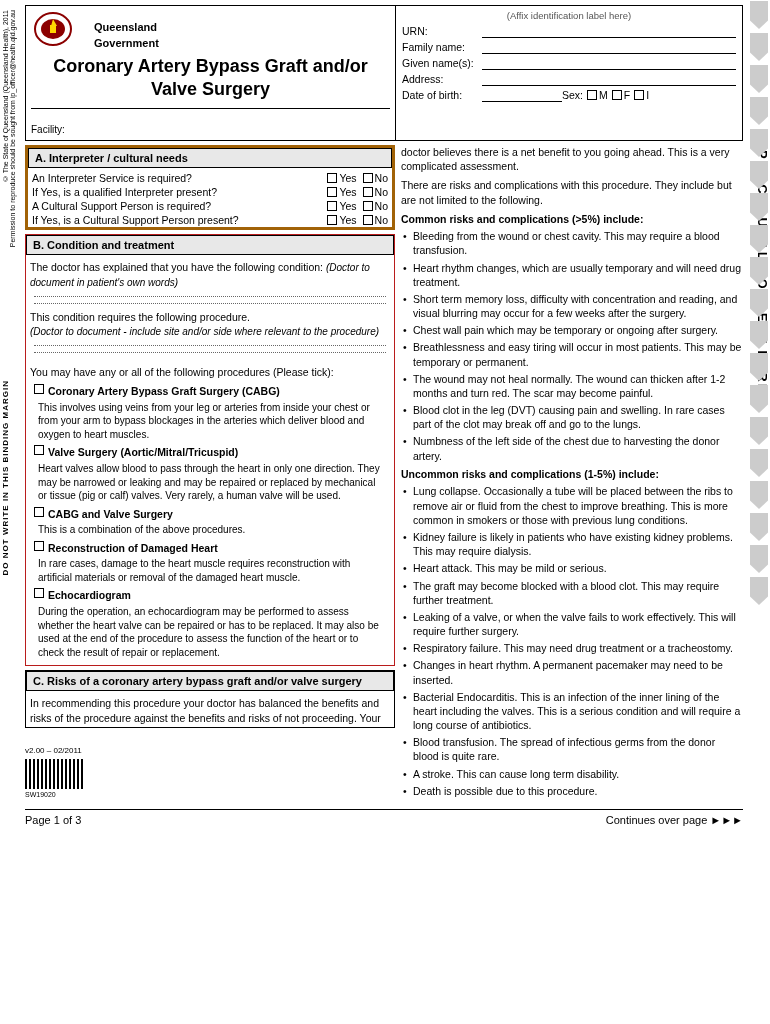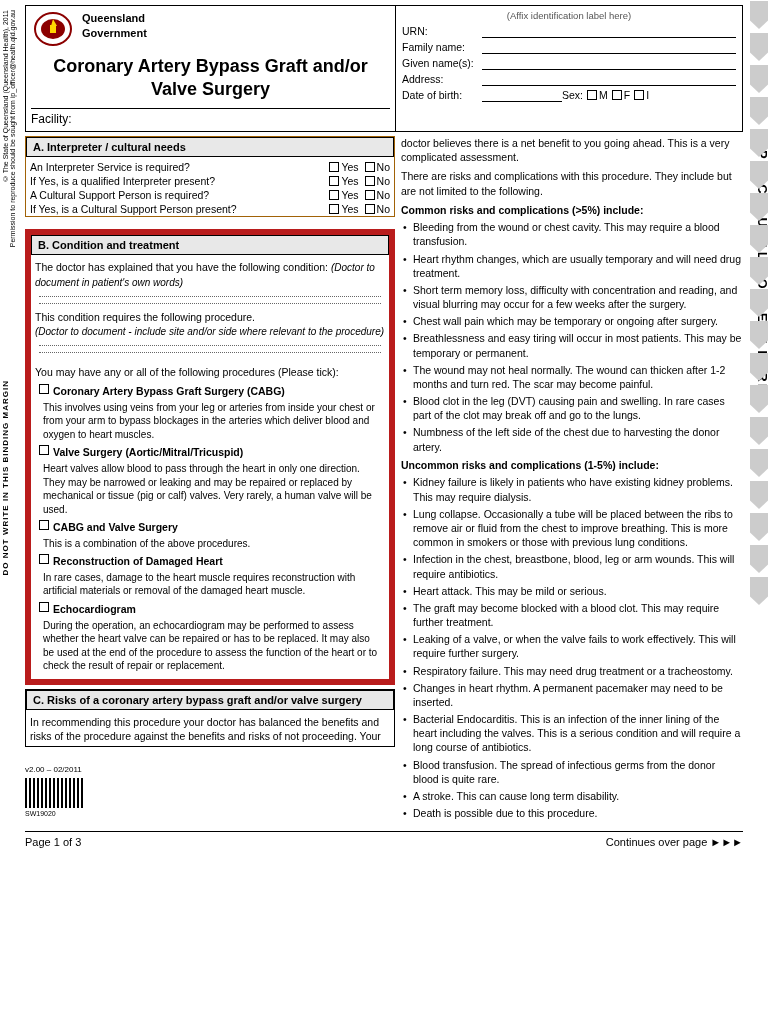--- a/index.html
+++ b/index.html
@@ -107,22 +107,22 @@
     }
 
     .header-right {
       flex: 1;
       padding: 4px 6px;
       font-size: 10.5px;
     }
 
     .logo-area {
       display: flex;
-      align-items: flex-start;
-      gap: 6px;
+      align-items: flex-end;
+      gap: 18px;
       margin-bottom: 4px;
     }
 
     .qld-logo {
       width: 45px;
       height: 40px;
     }
 
     .logo-text {
       font-size: 11px;
@@ -133,24 +133,24 @@
 
     .form-title {
       font-size: 18px;
       font-weight: bold;
       text-align: center;
       line-height: 1.3;
       margin-top: 4px;
     }
 
     .facility-line {
-      font-size: 12px;
+      font-size: 10px;
       margin-top: 6px;
       border-top: 1px solid #000;
-      padding-top: 3px;
+      padding-top: 15px;
     }
 
     .affix-label {
       text-align: center;
       font-size: 9.5px;
       color: #555;
       margin-bottom: 3px;
     }
 
     .id-field {
@@ -221,43 +221,43 @@
     }
 
     .section-content {
       padding: 2px 4px;
       font-size: 10.5px;
       line-height: 1.4;
     }
 
     
     .interpreter-section {
-      border: 1px solid #a16207;
-      margin-bottom: 12px;
+      border: 3px solid #a16207;
+      margin-bottom: 4px;
     }
 
     .yes-no-row {
       display: flex;
       align-items: center;
       justify-content: space-between;
       padding: 1px 4px;
       font-size: 10.5px;
       gap: 38px;
     }
 
     .yes-no-options {
       display: flex;
       gap: 6px;
       align-items: center;
       justify-content: flex-end;
     }
 
     
     .condition-section {
-      border: 6px solid #b91c1c;
+      border: 1px solid #b91c1c;
       margin-bottom: 4px;
     }
 
     .dotted-line {
       border-bottom: 1px dotted #666;
       margin: 6px 4px;
       height: 1px;
     }
 
     .italic-text {
@@ -588,23 +588,22 @@
             <li>Short term memory loss, difficulty with concentration and reading, and visual blurring may occur for a few weeks after the surgery.</li>
             <li>Chest wall pain which may be temporary or ongoing after surgery.</li>
             <li>Breathlessness and easy tiring will occur in most patients. This may be temporary or permanent.</li>
             <li>The wound may not heal normally. The wound can thicken after 1-2 months and turn red. The scar may become painful.</li>
             <li>Blood clot in the leg (DVT) causing pain and swelling. In rare cases part of the clot may break off and go to the lungs.</li>
             <li>Numbness of the left side of the chest due to harvesting the donor artery.</li>
           </ul>
         <p class="bold-text" style="margin:4px 0 3px;">Uncommon risks and complications (1-5%) include:</p>
         <ul class="bullet-list" id="uncommon-bullets">
 
-        <li>Kidney failure is likely in patients who have existing kidney problems. This may require dialysis.</li>
-            <li>Lung collapse. Occasionally a tube will be placed between the ribs to remove air or fluid from the chest to improve breathing. This is more common in smokers or those with previous lung conditions.</li>
-            <li>Infection in the chest, breastbone, blood, leg or arm wounds. This will require antibiotics.</li>
+        <li>Lung collapse. Occasionally a tube will be placed between the ribs to remove air or fluid from the chest to improve breathing. This is more common in smokers or those with previous lung conditions.</li>
+            <li>Kidney failure is likely in patients who have existing kidney problems. This may require dialysis.</li>
             <li>Heart attack. This may be mild or serious.</li>
             <li>The graft may become blocked with a blood clot. This may require further treatment.</li>
             <li>Leaking of a valve, or when the valve fails to work effectively. This will require further surgery.</li>
             <li>Respiratory failure. This may need drug treatment or a tracheostomy.</li>
             <li>Changes in heart rhythm. A permanent pacemaker may need to be inserted.</li>
             <li>Bacterial Endocarditis. This is an infection of the inner lining of the heart including the valves. This is a serious condition and will require a long course of antibiotics.</li>
             <li>Blood transfusion. The spread of infectious germs from the donor blood is quite rare.</li>
             <li>A stroke. This can cause long term disability.</li>
             <li>Death is possible due to this procedure.</li>
           </ul>

